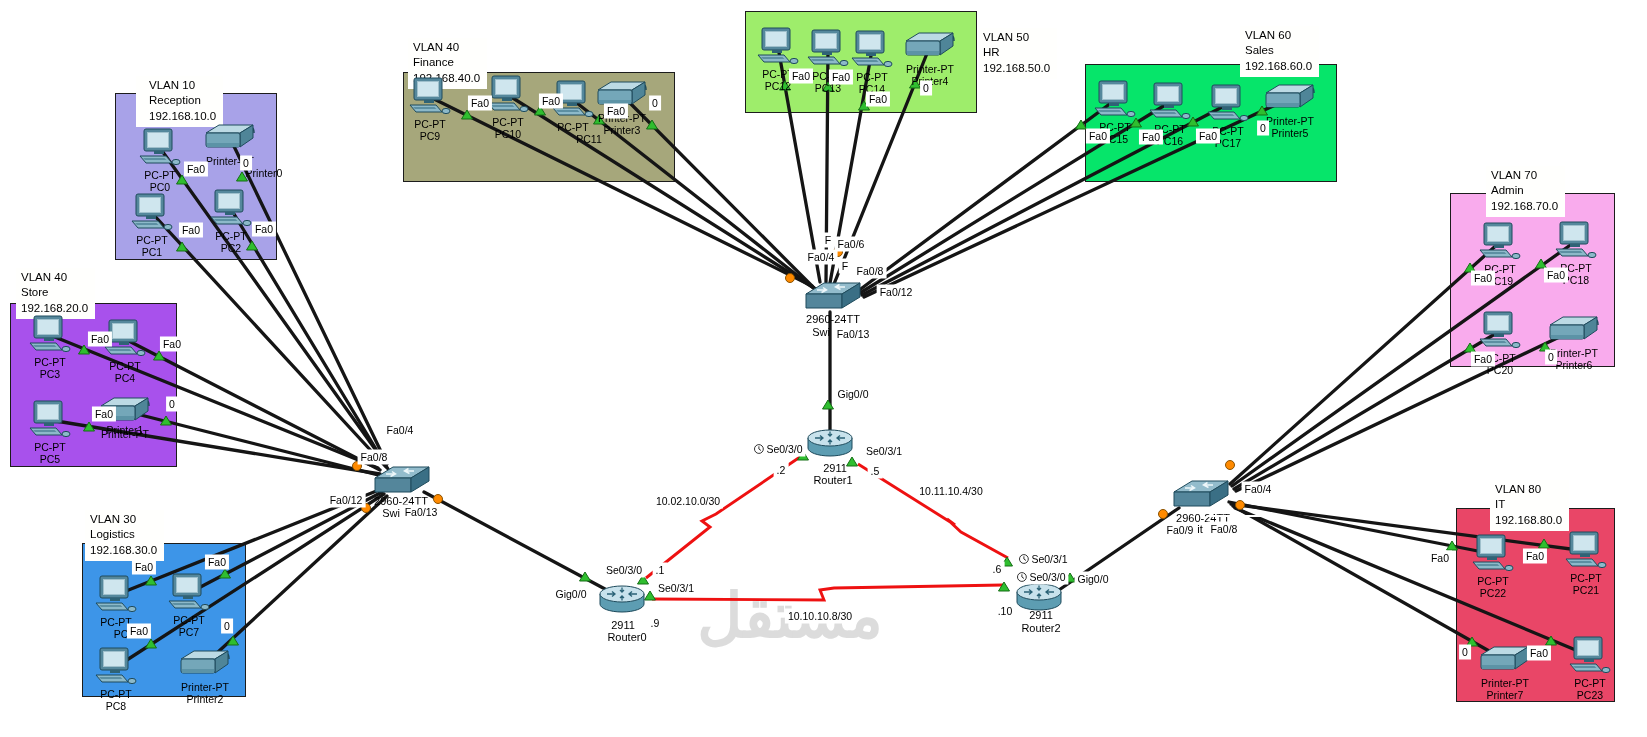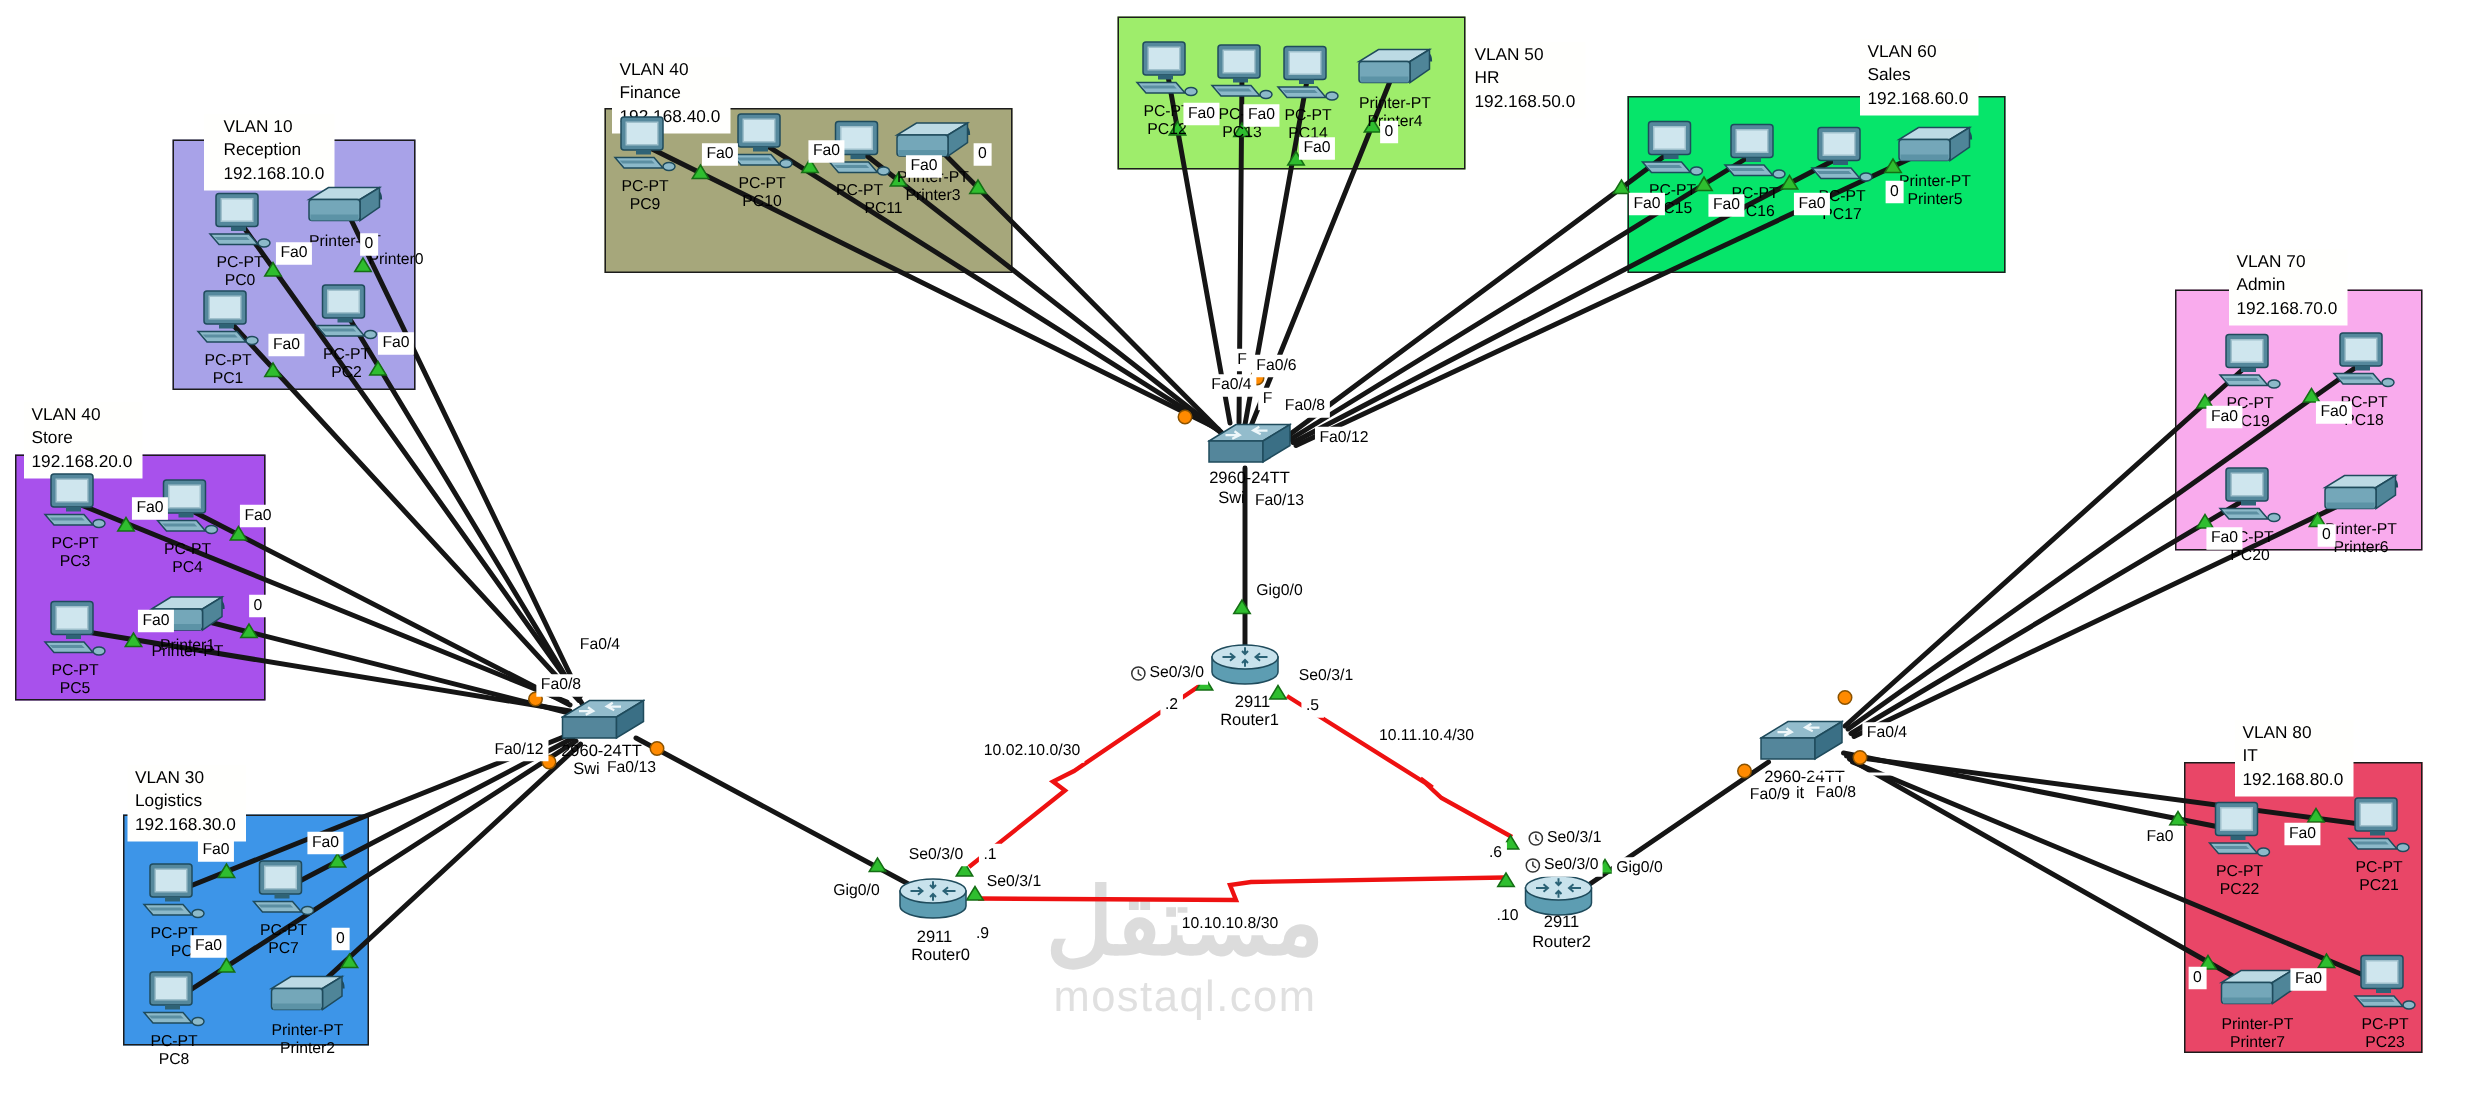--- a/index.html
+++ b/index.html
@@ -723,15 +723,14 @@
       </div>
       <div class="plabel" style="left: 997px; top: 569px;">
         <span>.6</span>
       </div>
       <div class="plabel" style="left: 1005px; top: 611px;">
         <span>.10</span>
       </div>
     </div>
   <div class="watermark">
     <div class="wm-title">مستقل</div>
-    <div class="wm-domain">mostaql.com</div>
   </div>
 </div>
 
 </body></html>

